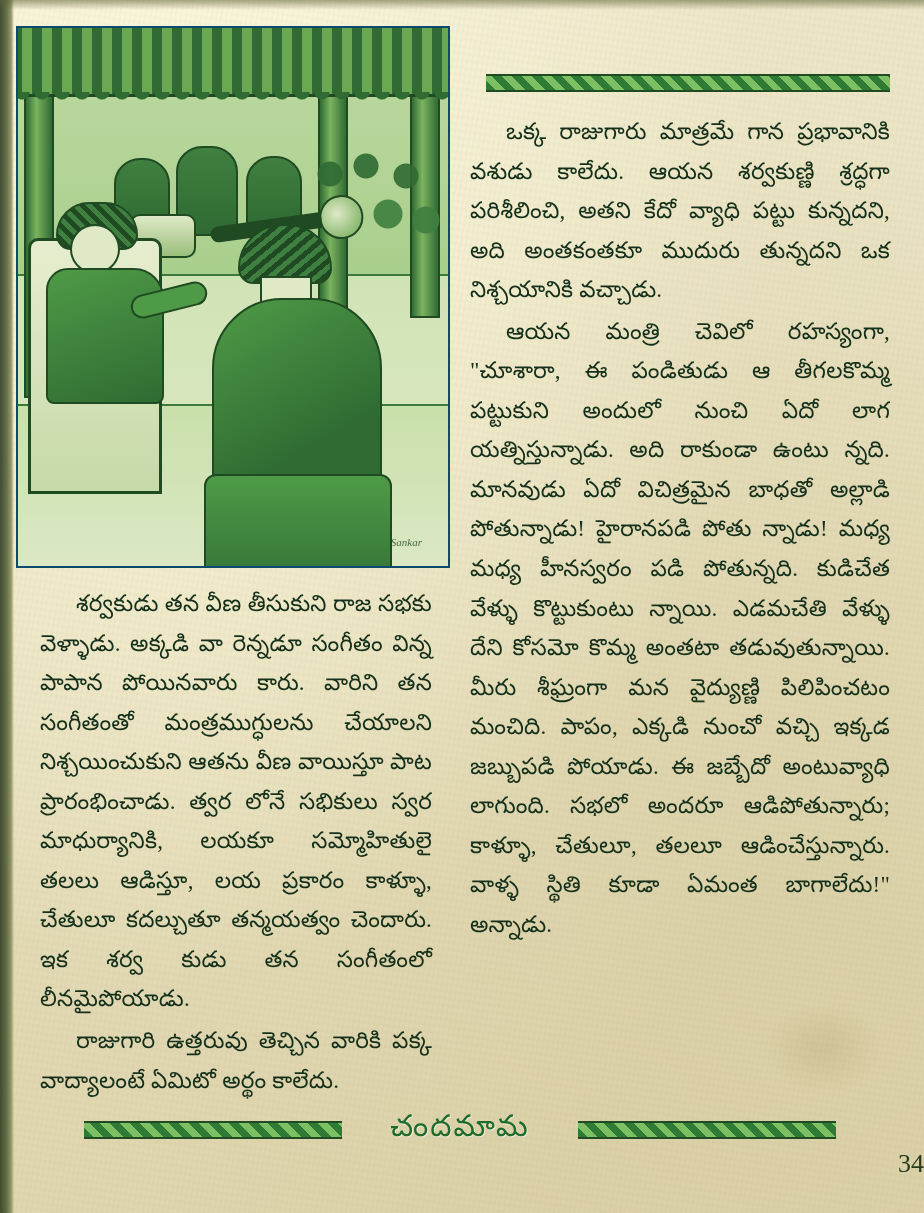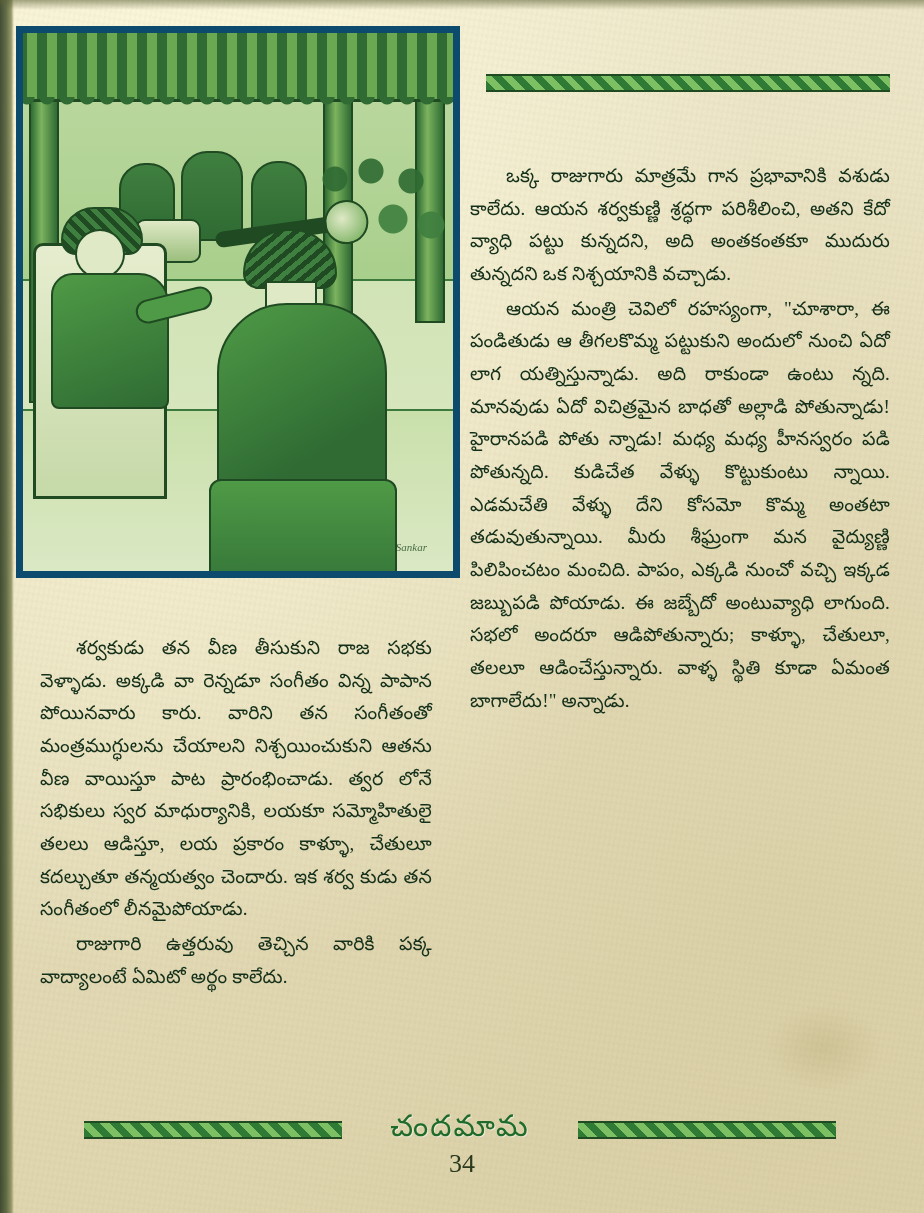--- a/index.html
+++ b/index.html
@@ -33,21 +33,21 @@
   }
   .topedge{
     position:absolute;left:0;top:0;width:924px;height:10px;
     background:linear-gradient(180deg,#5d6237 0%,rgba(160,155,110,0) 100%);
     opacity:.55;
   }
 
   
   .illus{
     position:absolute;left:16px;top:26px;width:430px;height:538px;
-    border:7px solid #0c4a6e;
+    border:2px solid #0c4a6e;
     background:#cfe6c0;
     overflow:hidden;
   }
   .illus .sky{
     position:absolute;inset:0;
     background:
       linear-gradient(180deg,#7fbf6a 0%,#9ccb7c 18%,#cfe3b4 40%,#dfe9c6 100%);
   }
   .canopy{
     position:absolute;left:-6px;top:-4px;width:442px;height:70px;
@@ -160,25 +160,24 @@
   }
   .signature{
     position:absolute;right:26px;bottom:18px;font-size:11px;font-style:italic;color:#1f4a22;
     font-family:"Liberation Serif",serif;opacity:.8;
   }
 
   
   .col{
     position:absolute;
     color:#15301a;
-    font-size:19px;
+    font-size:23px;
     line-height:1.72;
     letter-spacing:.2px;
     text-align:justify;
-    margin-top:48px;
   }
   .col-left{ left:40px; top:584px; width:392px; }
   .col-right{ left:470px; top:112px; width:420px; }
   .col p{ margin:0 0 2px 0; }
   .col p.indent{ text-indent:36px; }
 
   
   .orn{
     position:absolute;
     height:14px;
@@ -197,21 +196,21 @@
     border-top:2px solid #1f4a22;border-bottom:2px solid #1f4a22;}
   .orn-f-right{ position:absolute; left:578px; top:8px; width:258px; height:14px;
     background:repeating-linear-gradient(45deg,#2f7a35 0 7px,#7dbf63 7px 14px);
     border-top:2px solid #1f4a22;border-bottom:2px solid #1f4a22;}
   .masthead{
     position:absolute;left:352px;top:-4px;width:216px;text-align:center;
     font-size:30px;color:#1f6b2a;letter-spacing:2px;
     text-shadow:1px 1px 0 rgba(255,255,255,.5);
   }
   .pageno{
-    position:absolute;left:0;bottom:34px;width:924px;text-align:center;
+    position:absolute;left:0;bottom:34px;width:924px;text-align:right;
     font-size:26px;color:#2a3a1e;
   }
   .stain{
     position:absolute;right:40px;bottom:120px;width:120px;height:90px;border-radius:50%;
     background:radial-gradient(ellipse at 50% 50%, rgba(150,130,70,.18), rgba(150,130,70,0) 70%);
     pointer-events:none;
   }
 </style>
 </head>
 <body>

